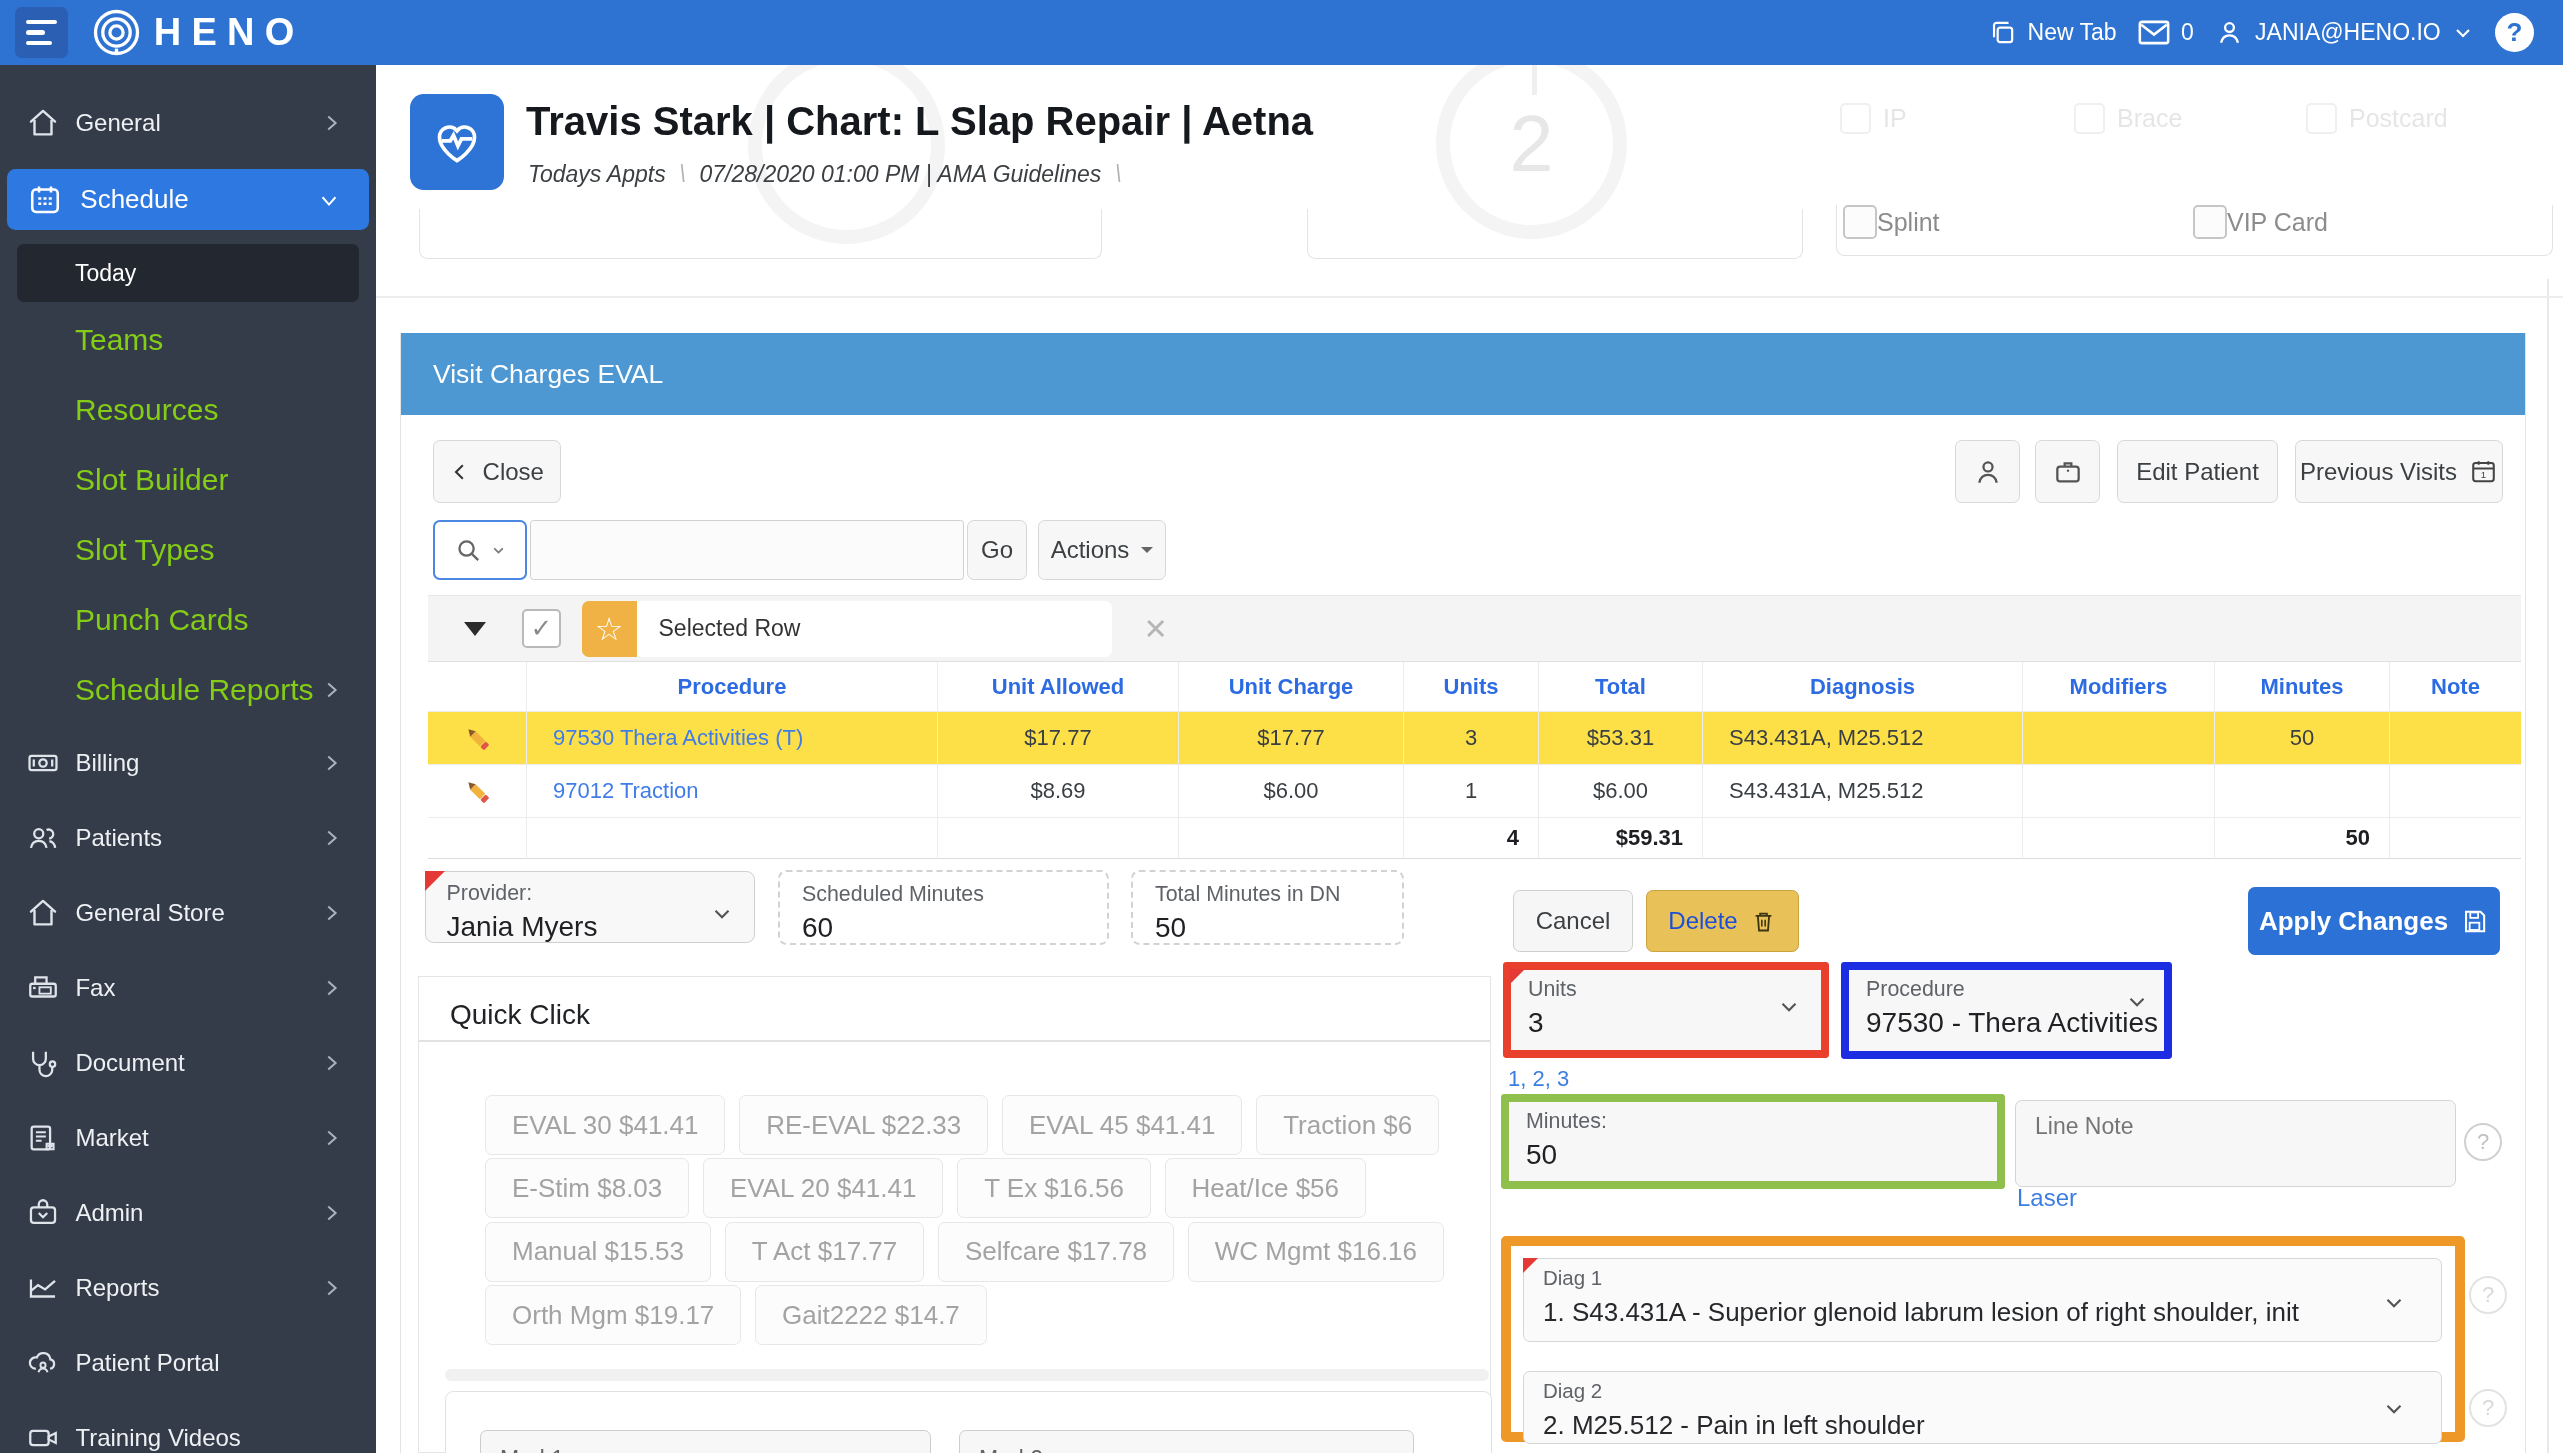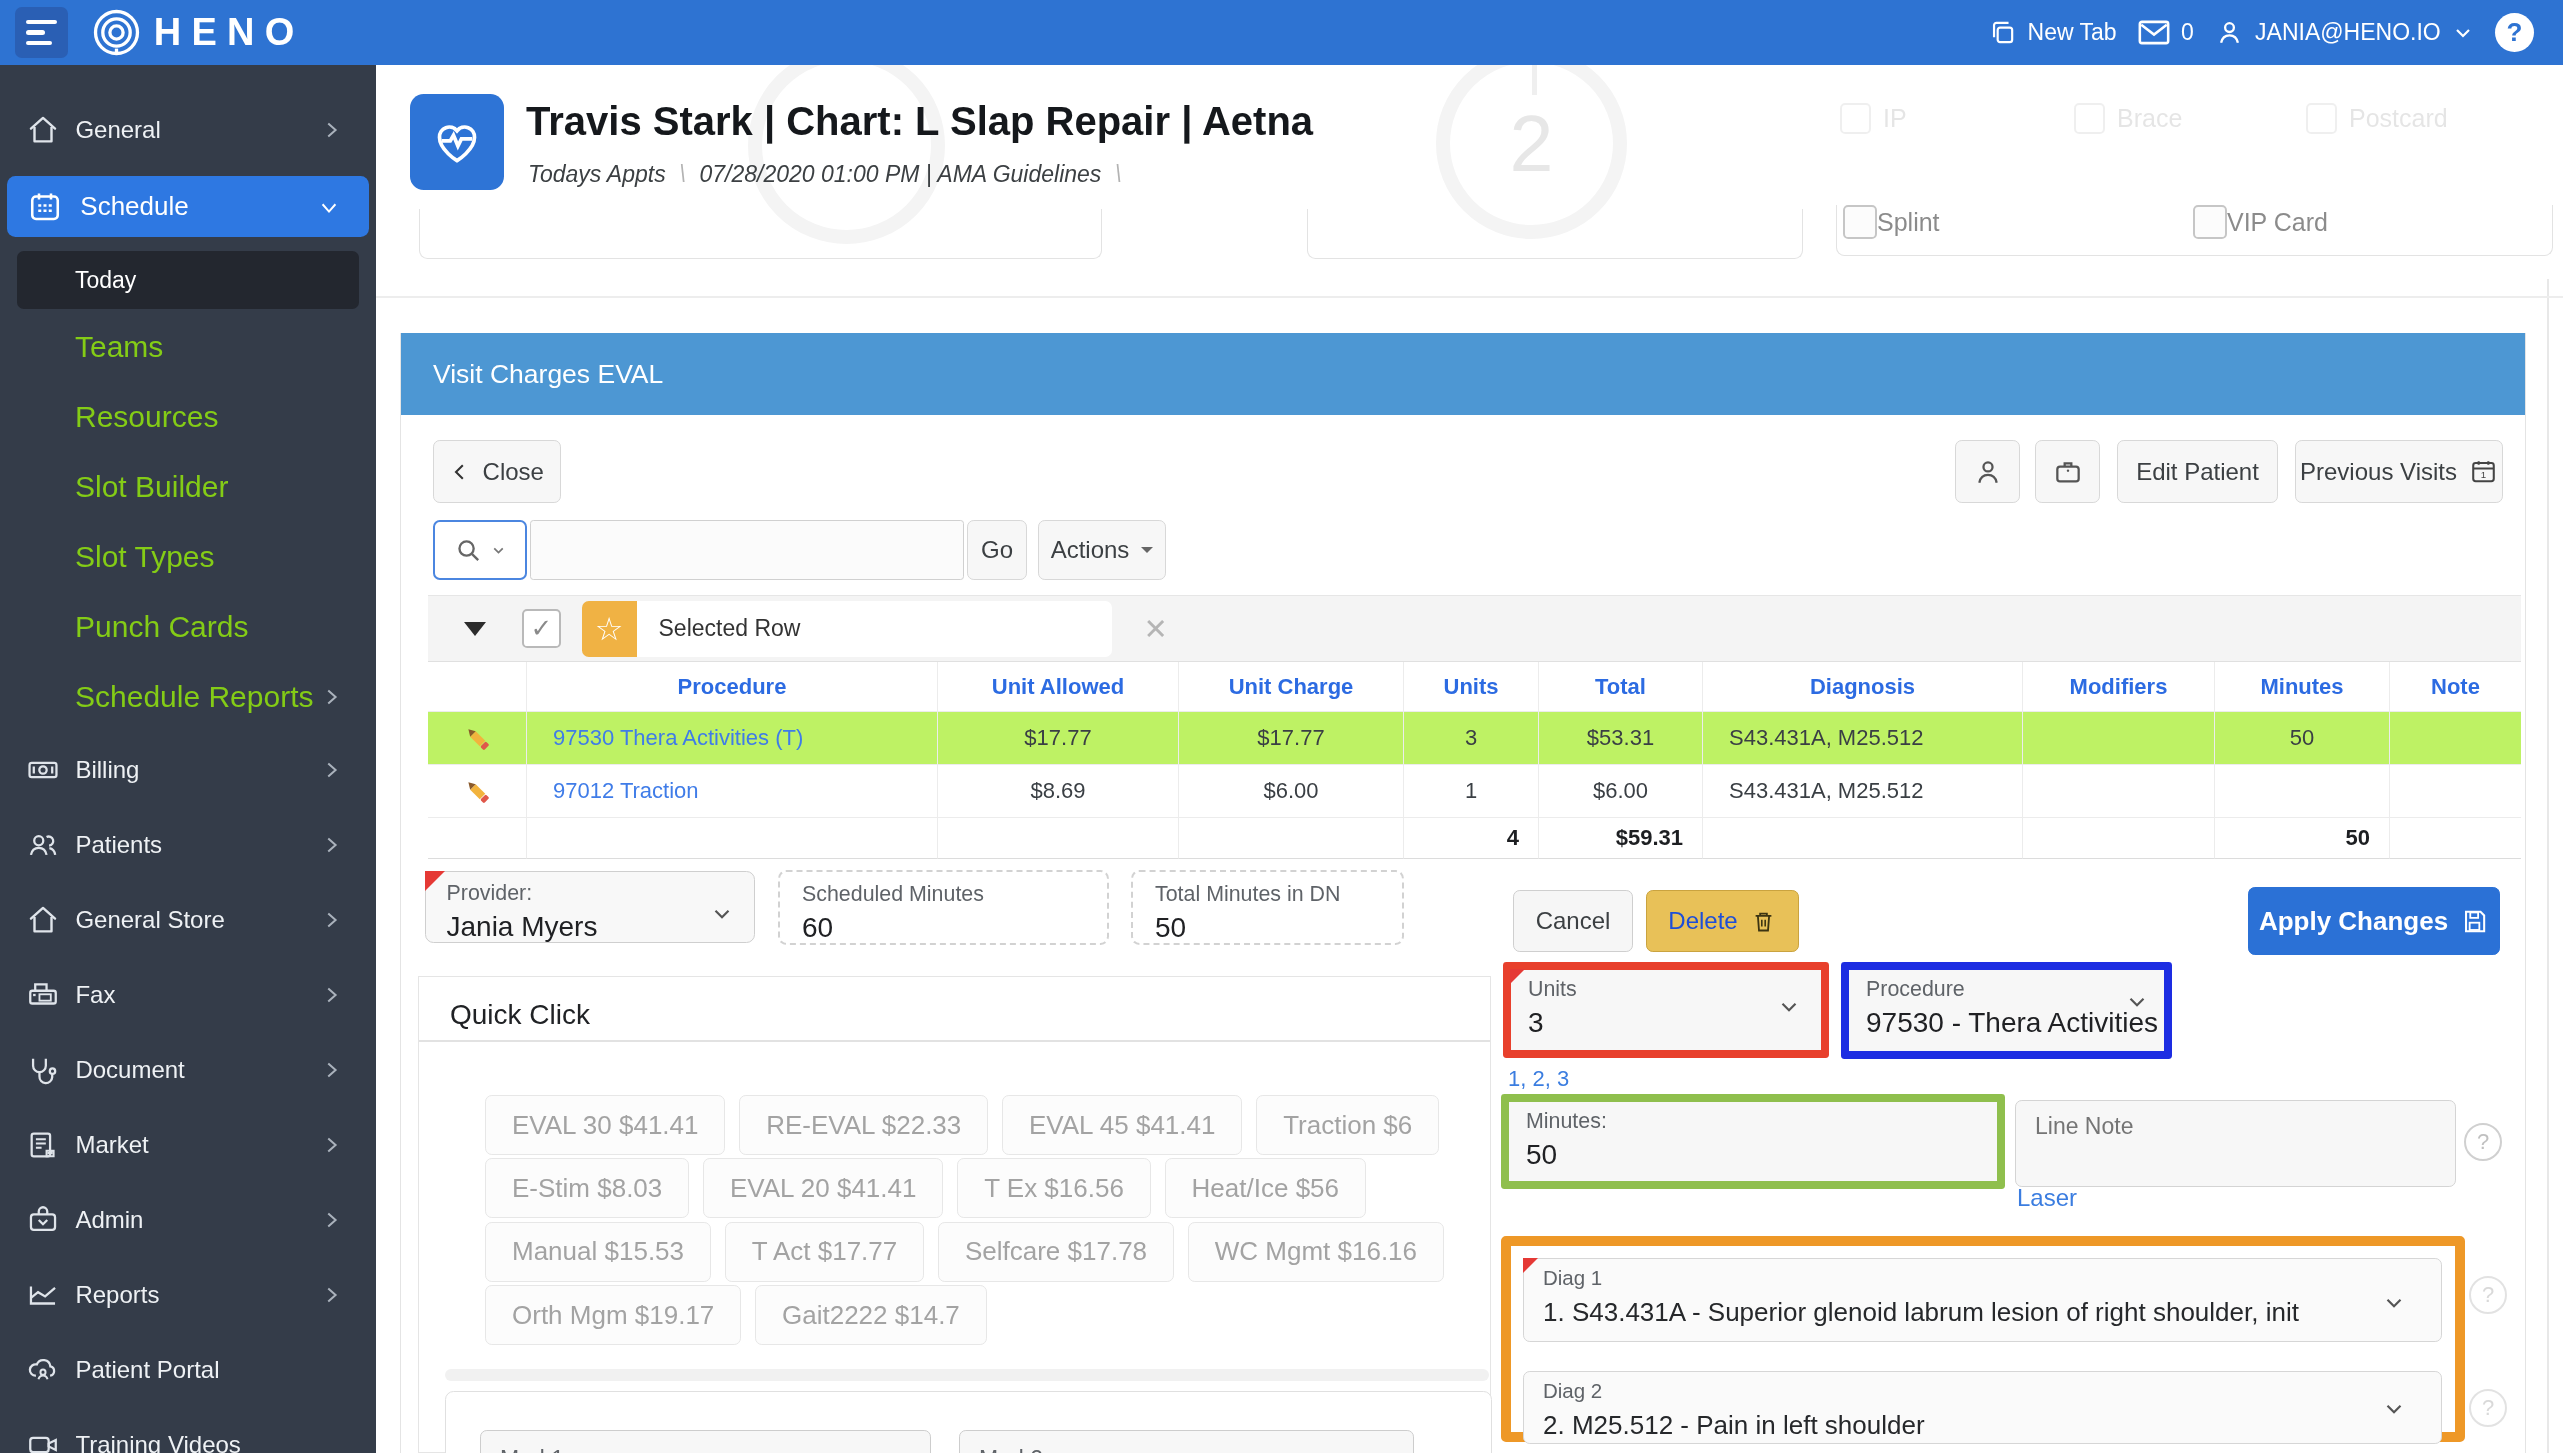--- a/index.html
+++ b/index.html
@@ -18,21 +18,21 @@
   .burger i:nth-child(1){width:31px;} .burger i:nth-child(2){width:19px;} .burger i:nth-child(3){width:26px;}
   .logo-circ { margin-left:22px; }
   .brand { color:#fff; font-size:38px; font-weight:bold; letter-spacing:10.3px; margin-left:10.3px; }
   .tb-right { margin-left:auto; display:flex; align-items:center; gap:20px; padding-right:29px; }
   .tb-item { display:flex; align-items:center; gap:10.3px; color:#fff; font-size:23px; cursor:pointer; }
   .help-circ { width:39px; height:39px; border-radius:50%; background:#fff; color:#2e73d2;
                font-size:26px; font-weight:bold; display:flex; align-items:center; justify-content:center; }
 
   
   #sidebar { position:absolute; left:0; top:65px; width:376px; height:1388px; background:#343c49;
-             display:flex; flex-direction:column; padding-top:27px; z-index:20; overflow:hidden; }
+             display:flex; flex-direction:column; padding-top:20px; z-index:20; overflow:hidden; }
   .side-item { display:flex; align-items:center; height:75px; padding:0 34px 0 26px;
                color:#eef1f4; font-size:24px; cursor:pointer; flex:none; }
   .side-item .ic { width:34px; height:34px; color:#dfe4ea; margin-right:15.4px; flex:none; }
   .side-item .lbl { flex:1; }
   .side-sub { display:flex; align-items:center; height:70px; padding:0 34px 0 75px;
               color:#84cc16; font-size:30px; cursor:pointer; flex:none; }
   .side-sub .lbl { flex:1; }
   .chev { width:22px; height:22px; flex:none; }
   .sched-active { height:61px; margin:9.4px 6.8px 0 6.8px; background:#2e78e2; border-radius:8.5px;
                   display:flex; align-items:center; padding:0 29px 0 20.5px; color:#fff; font-size:26px; cursor:pointer; flex:none; }
@@ -108,21 +108,21 @@
 
   
   .grid { left:27px; top:329px; width:2093px; display:grid;
           grid-template-columns:99px 411px 241px 225px 135px 164px 320px 192px 175px 131px; }
   .gc { display:flex; align-items:center; justify-content:center; font-size:22px; color:#3a3f44;
         border-right:1.7px solid #ececec; border-bottom:1.7px solid #ececec; overflow:hidden; white-space:nowrap; }
   .gc:nth-child(10n) { border-right:none; }
   .ghead { height:50px; color:#2c6be2; font-weight:bold; background:#fff; }
   .grow { height:53px; }
   .gtot { height:41px; font-weight:bold; color:#1d1f22; border-bottom:1.7px solid #dcdcdc; }
-  .yrow { background:#bef264; }
+  .yrow { background:#fde047; }
   .cell-left { justify-content:flex-start; padding-left:26px; }
   .cell-right { justify-content:flex-end; padding-right:19px; }
   .proc-link { color:#3f7ce8; cursor:pointer; }
   .pencil { cursor:pointer; }
 
   
   .field-gray { background:#f8f8f8; border:1.7px solid #cfcfcf; border-radius:8.5px; }
   .prov-box { left:24px; top:538px; width:330px; height:72px; padding:8.5px 0 0 20.5px; cursor:pointer; }
   .flabel { font-size:21.4px; color:#5f6368; }
   .fvalue { font-size:28px; color:#202124; margin-top:5.1px; white-space:nowrap; }

